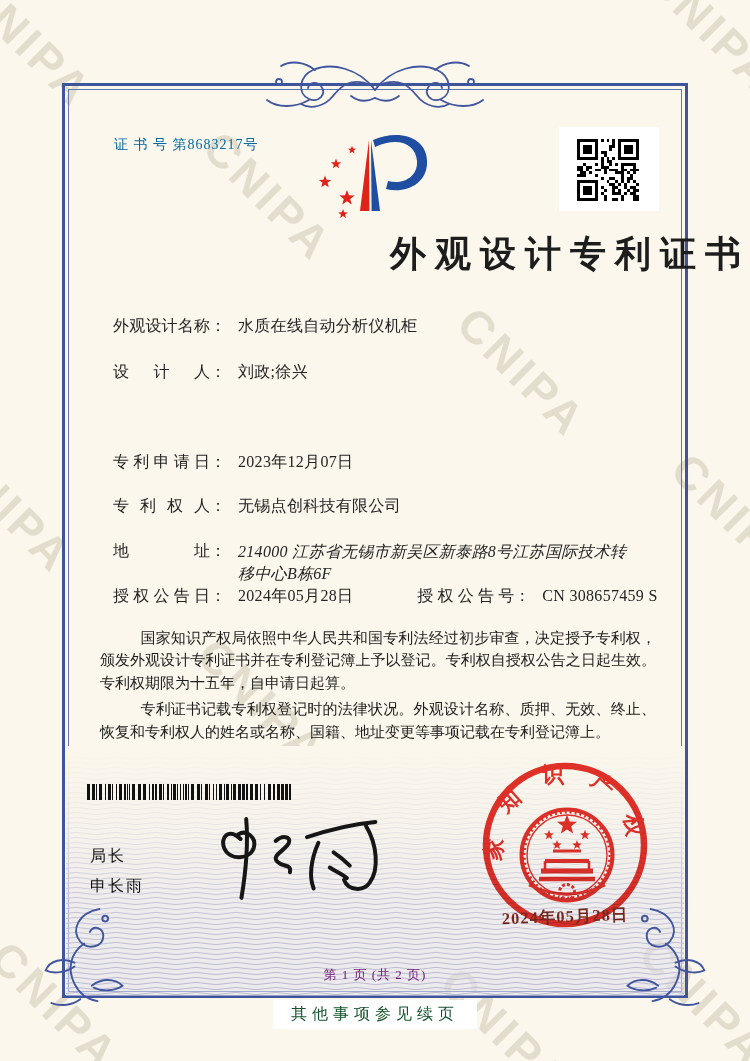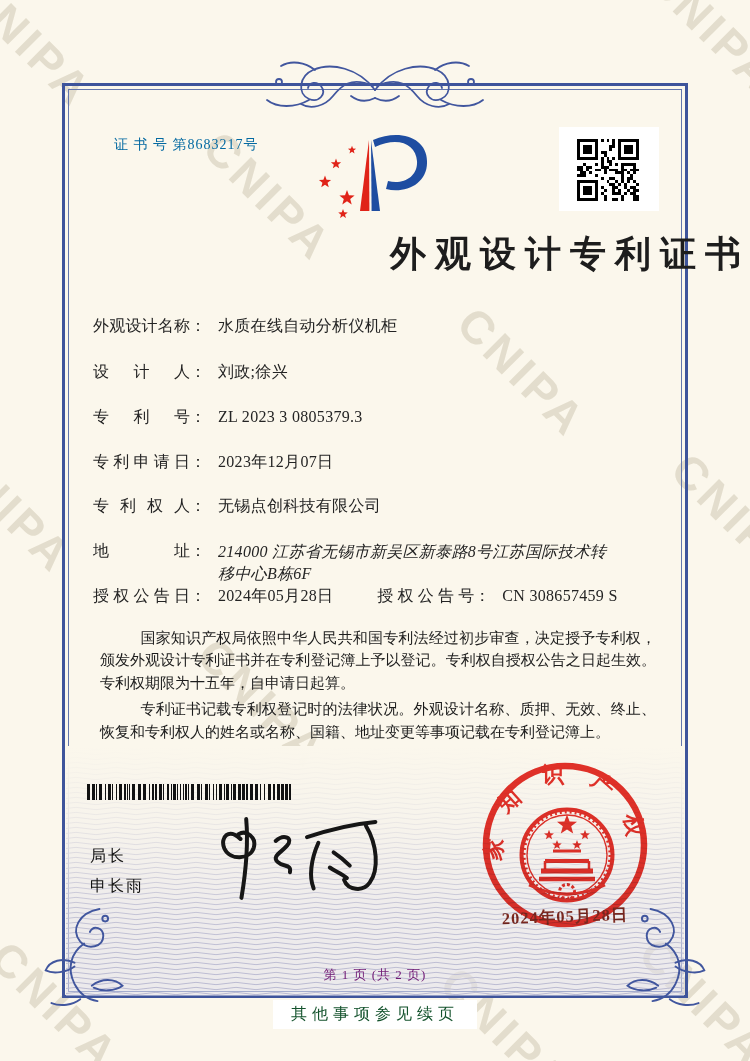--- a/index.html
+++ b/index.html
@@ -9,21 +9,21 @@
       font-weight:bold;font-size:46px;letter-spacing:4px;color:rgba(173,162,134,0.30);
       transform:translate(-50%,-50%) rotate(45deg);white-space:nowrap;z-index:0;}
   .border-outer{position:absolute;left:62px;top:83px;width:620px;height:909px;
       border:3px solid #3E549B;z-index:1;}
   .border-inner{position:absolute;left:3px;top:3px;right:3px;bottom:3px;border:1px solid #6275AC;}
   .abs{position:absolute;z-index:2;}
   .cert-no{left:114px;top:136px;font-size:14px;letter-spacing:1px;color:#0369a1;}
   .title{left:0;top:230px;width:100%;text-align:right;font-size:36px;font-weight:600;
          letter-spacing:9px;color:#1d1d1d;}
   .field-row{left:93px;font-size:16px;color:#242424;white-space:nowrap;z-index:2;}
-  .flabel{display:inline-block;width:97px;text-align:justify;text-align-last:justify;vertical-align:top;}
+  .flabel{display:inline-block;width:97px;text-align:justify;text-align-last:justify;vertical-align:top;margin-left:20px;}
   .fcolon{display:inline-block;margin-right:12px;}
   .fvalue{letter-spacing:0.3px;}
   .fvalue.wrap{display:inline-block;width:396px;line-height:22px;white-space:normal;vertical-align:top;font-style:italic;}
   .pair2{margin-left:44px;}
   .paras{left:88px;top:627px;width:568px;font-size:15px;line-height:22.4px;
          text-align:justify;color:#1c1c1c;z-index:2;}
   .paras p{margin:0 0 4px 12px;text-indent:2.7em;}
   .signer{left:90px;font-family:"Liberation Sans","DejaVu Sans",sans-serif;
           font-size:16px;letter-spacing:2px;color:#111;z-index:2;}
   .page-note{left:0;top:966px;width:100%;text-align:center;font-size:13px;
@@ -327,23 +327,20 @@
     </svg>
 
   <div class="abs title">外观设计专利证书</div>
 
   <div class="abs field-row" style="top:316px">
     <span class="flabel">外观设计名称</span><span class="fcolon">：</span><span class="fvalue">水质在线自动分析仪机柜</span>
   </div>
   <div class="abs field-row" style="top:362px">
     <span class="flabel">设计人</span><span class="fcolon">：</span><span class="fvalue">刘政;徐兴</span>
   </div>
-  <div class="abs field-row" style="top:407px">
-    <span class="flabel">专利号</span><span class="fcolon">：</span><span class="fvalue">ZL 2023 3 0805379.3</span>
-  </div>
   <div class="abs field-row" style="top:452px">
     <span class="flabel">专利申请日</span><span class="fcolon">：</span><span class="fvalue">2023年12月07日</span>
   </div>
   <div class="abs field-row" style="top:496px">
     <span class="flabel">专利权人</span><span class="fcolon">：</span><span class="fvalue">无锡点创科技有限公司</span>
   </div>
   <div class="abs field-row" style="top:541px">
     <span class="flabel">地址</span><span class="fcolon">：</span><span class="fvalue wrap">214000 江苏省无锡市新吴区新泰路8号江苏国际技术转移中心B栋6F</span>
   </div>
   <div class="abs field-row" style="top:586px">

